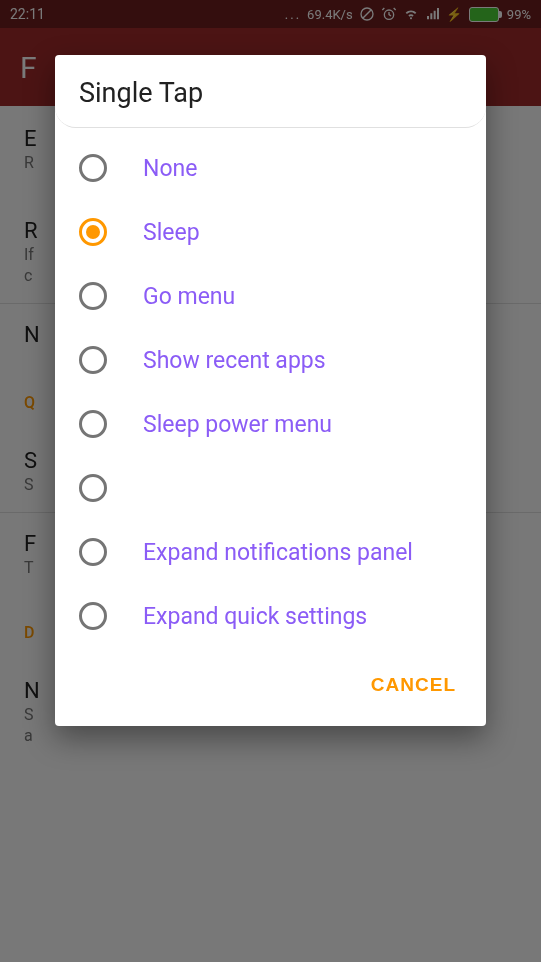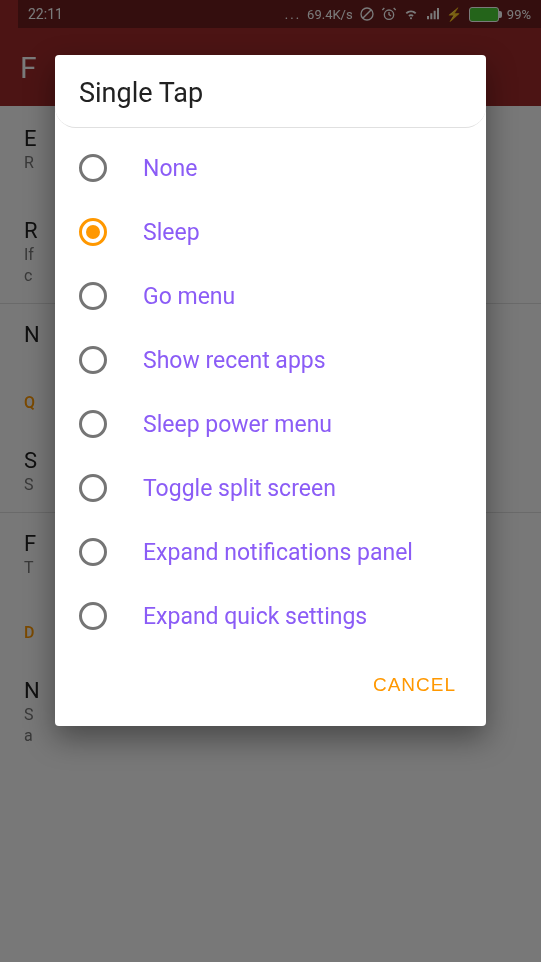--- a/index.html
+++ b/index.html
@@ -11,21 +11,20 @@
     position: absolute; inset: 0;
     background: #9f2b2b;
   }
   .bg-statusbar {
     height: 28px;
     background: #6d1f1f;
     display: flex; align-items: center;
     color: #fff; font-size: 14px;
     padding: 4px 10px;
     justify-content: space-between;
-    margin-left: 18px;
   }
   .bg-statusbar .right { display: flex; align-items: center; gap: 6px; font-size: 13px; }
   .battery {
     display: inline-flex; align-items: center;
     width: 30px; height: 15px;
     border: 1.5px solid #fff; border-radius: 3px;
     position: relative; margin-right: 2px;
     background: #4cd137;
   }
   .battery::after {
@@ -101,21 +100,21 @@
     color: #8b5cf6;
   }
   .dialog-actions {
     display: flex; justify-content: flex-end;
     padding: 12px 18px 22px 18px;
   }
   .cancel-btn {
     background: none; border: none;
     color: #ff9800;
     font-size: 19px;
-    font-weight: 400;
+    font-weight: 700;
     letter-spacing: 1px;
     cursor: pointer;
     padding: 8px 12px;
   }
   svg.icon { width: 16px; height: 16px; }
 </style>
 </head>
 <body>
 
 <div class="bg-app">
@@ -205,21 +204,20 @@
       <div class="option">
         <span class="radio"></span>
         <span class="option-label">Show recent apps</span>
       </div>
       <div class="option">
         <span class="radio"></span>
         <span class="option-label">Sleep power menu</span>
       </div>
       <div class="option">
         <span class="radio"></span>
-        <span class="option-label">Toggle split screen</span>
       </div>
       <div class="option">
         <span class="radio"></span>
         <span class="option-label">Expand notifications panel</span>
       </div>
       <div class="option">
         <span class="radio"></span>
         <span class="option-label">Expand quick settings</span>
       </div>
     </div>

